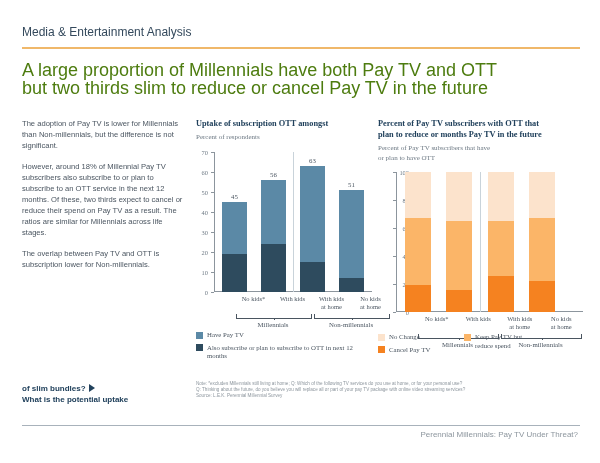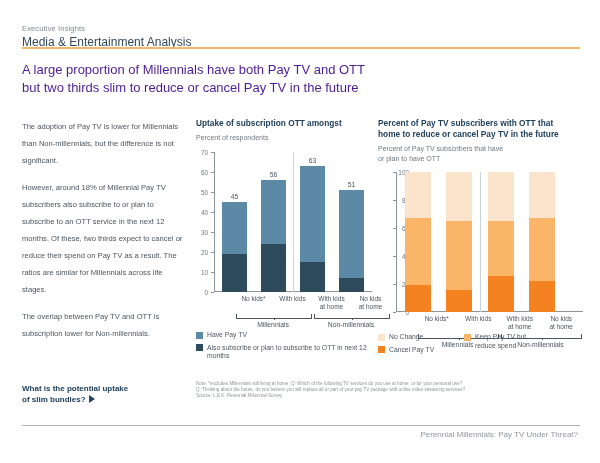--- a/index.html
+++ b/index.html
@@ -14,30 +14,30 @@
   .page{position:absolute;inset:0;}
 
   
   .hdr{position:absolute;left:22px;top:24px;width:558px;}
   .hdr-eyebrow{font-size:7.5px;color:#7f8a94;letter-spacing:.15px;line-height:10px;}
   .hdr-title{font-size:12px;color:#34495c;line-height:15px;margin-top:1px;}
   .hdr-rule{position:absolute;left:22px;top:47px;width:558px;height:1.6px;background:#f0b86a;}
 
   
   .headline{position:absolute;left:22px;top:61px;width:540px;
-    font-size:13px;line-height:18px;color:#4c1d95;}
+    font-size:18px;line-height:18px;color:#4d7c0f;}
   .headline div{white-space:nowrap;}
 
   
   .commentary{position:absolute;left:22px;top:118px;width:162px;
-    font-size:7.6px;line-height:17px;color:#4a5560;}
+    font-size:7.6px;line-height:11px;color:#4a5560;}
   .commentary p{margin:0 0 10px 0;}
 
   
-  .panel{position:absolute;top:118px;}
+  .panel{position:absolute;top:118px;font-family:Liberation Serif, serif;}
   .panel-left{left:196px;width:176px;}
   .panel-right{left:378px;width:205px;}
   .panel-title{font-size:8.3px;line-height:11px;color:#21415c;font-weight:bold;}
   .panel-sub{font-size:7px;line-height:9.5px;color:#6d7984;margin-top:4px;}
 
   
   .plot{position:relative;margin-top:9px;}
   .plot-left{height:140px;}
   .plot-right{height:140px;}
   .axis-v{position:absolute;left:18px;top:0;bottom:0;width:1px;background:#8c959d;}
@@ -83,21 +83,20 @@
   
   .foot-rule{position:absolute;left:22px;top:425px;width:558px;height:1px;background:#a8b2bb;}
   .foot-txt{position:absolute;right:22px;top:430px;font-size:8px;color:#8d969e;}
 </style>
 </head>
 <body>
 
 <div class="page">
 
   <div class="hdr">
-    <div class="hdr-eyebrow">Executive Insights</div>
     <div class="hdr-title">Media &amp; Entertainment Analysis</div>
   </div>
   <div class="hdr-rule"></div>
 
   <div class="headline">
     <div>A large proportion of Millennials have both Pay TV and OTT</div>
     <div>but two thirds slim to reduce or cancel Pay TV in the future</div>
   </div>
 
   <div class="commentary">
@@ -184,21 +183,21 @@
         <div class="lg-row">
           <span class="sw" style="background: rgb(46, 75, 94);"></span>
           <span class="lg-txt">Also subscribe or plan to subscribe to OTT in next 12 months</span>
         </div>
       </div>
   </div>
 
   <div class="panel panel-right">
     <div class="panel-title">
       <div>Percent of Pay TV subscribers with OTT that</div>
-      <div>home to reduce or cancel Pay TV in the future</div>
+      <div>plan to reduce or months Pay TV in the future</div>
     </div>
     <div class="panel-sub">
       <div>Percent of Pay TV subscribers that have</div>
       <div>or plan to have OTT</div>
     </div>
     <div class="plot plot-right" id="plot-right">
         <div class="axis-v"></div>
         <div class="axis-h"></div>
         <div class="ytick" style="top: 140px; right: 171px;">0</div>
         <div class="ytickmark" style="top: 140px; left: 15px;"></div>
@@ -275,22 +274,22 @@
             <span class="lg-txt">
               <div>Keep Pay TV but</div>
               <div>reduce spend</div>
             </span>
           </div>
         </div>
       </div>
   </div>
 
   <div class="cta">
+    <div><span>of slim bundles?</span><span class="tri"></span></div>
     <div>What is the potential uptake</div>
-    <div><span>of slim bundles?</span><span class="tri"></span></div>
   </div>
 
   <div class="note">
     <div>Note: *excludes Millennials still living at home; Q: Which of the following TV services do you use at home, or for your personal use?</div>
     <div>Q: Thinking about the future, do you believe you will replace all or part of your pay TV package with online video streaming services?</div>
     <div>Source: L.E.K. Perennial Millennial Survey</div>
   </div>
 
   <div class="foot-rule"></div>
   <div class="foot-txt">Perennial Millennials: Pay TV Under Threat?</div>

